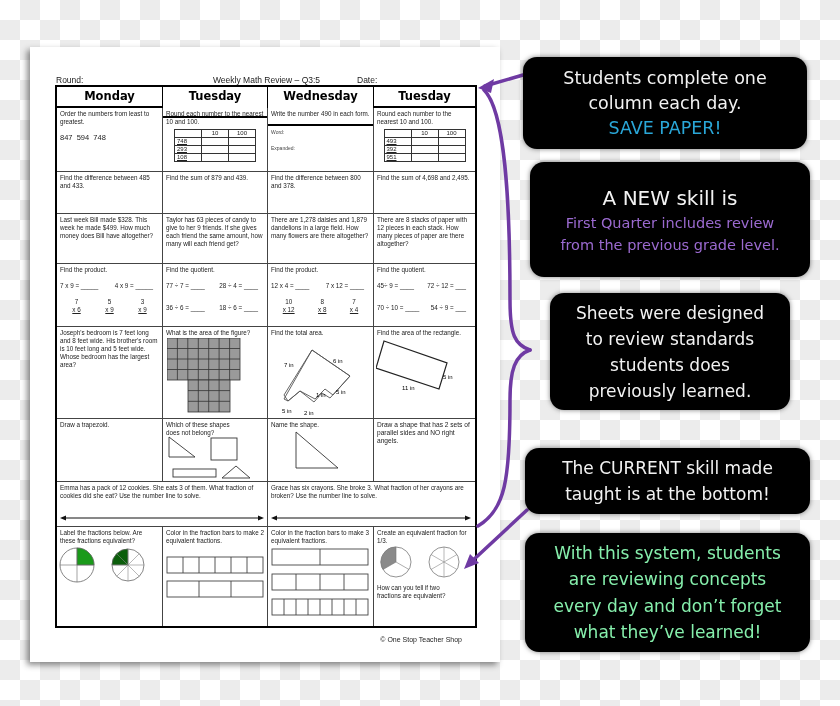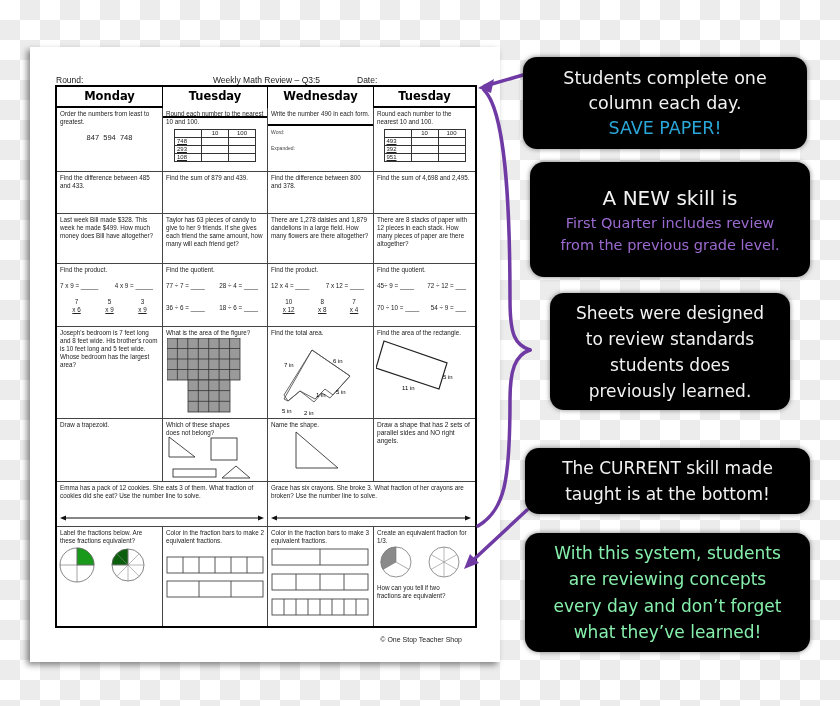--- a/index.html
+++ b/index.html
@@ -26,21 +26,21 @@
     position:absolute; box-sizing:border-box; border-right:1px solid #444; border-bottom:1px solid #444;
     font-size:6.3px; line-height:8px; color:#222; padding:2px 3px; overflow:hidden;
   }
   .cell.last { border-right:none; }
   .cell.bottom { border-bottom:none; }
   .day {
     position:absolute; box-sizing:border-box; border-right:1px solid #000; border-bottom:2px solid #000;
     font-family:"DejaVu Sans", sans-serif; font-weight:bold; font-size:11.5px; text-align:center; line-height:19px;
   }
   .txt { display:block; white-space:pre-line; }
-  .center { text-align:center; }
+  .center { }
   .mini-table { border-collapse:collapse; font-size:6px; margin:3px auto 0; }
   .mini-table td { border:1px solid #333; width:22px; height:7px; line-height:7px; padding:0 2px; text-align:center; }
   .mini-table td.num { text-align:left; text-decoration:underline; width:18px; }
   .label-sm { font-size:5px; color:#444; display:block; margin-top:10px; }
   .eq-row { display:flex; justify-content:space-between; margin-top:8px; padding-right:6px; }
   .vert-row { display:flex; justify-content:space-around; margin-top:8px; text-align:center; }
   .vert-row span { display:inline-block; white-space:pre-line; line-height:8px; }
   .copyright { position:absolute; right:38px; bottom:19px; font-size:7px; color:#222; }
 
   .callout {

